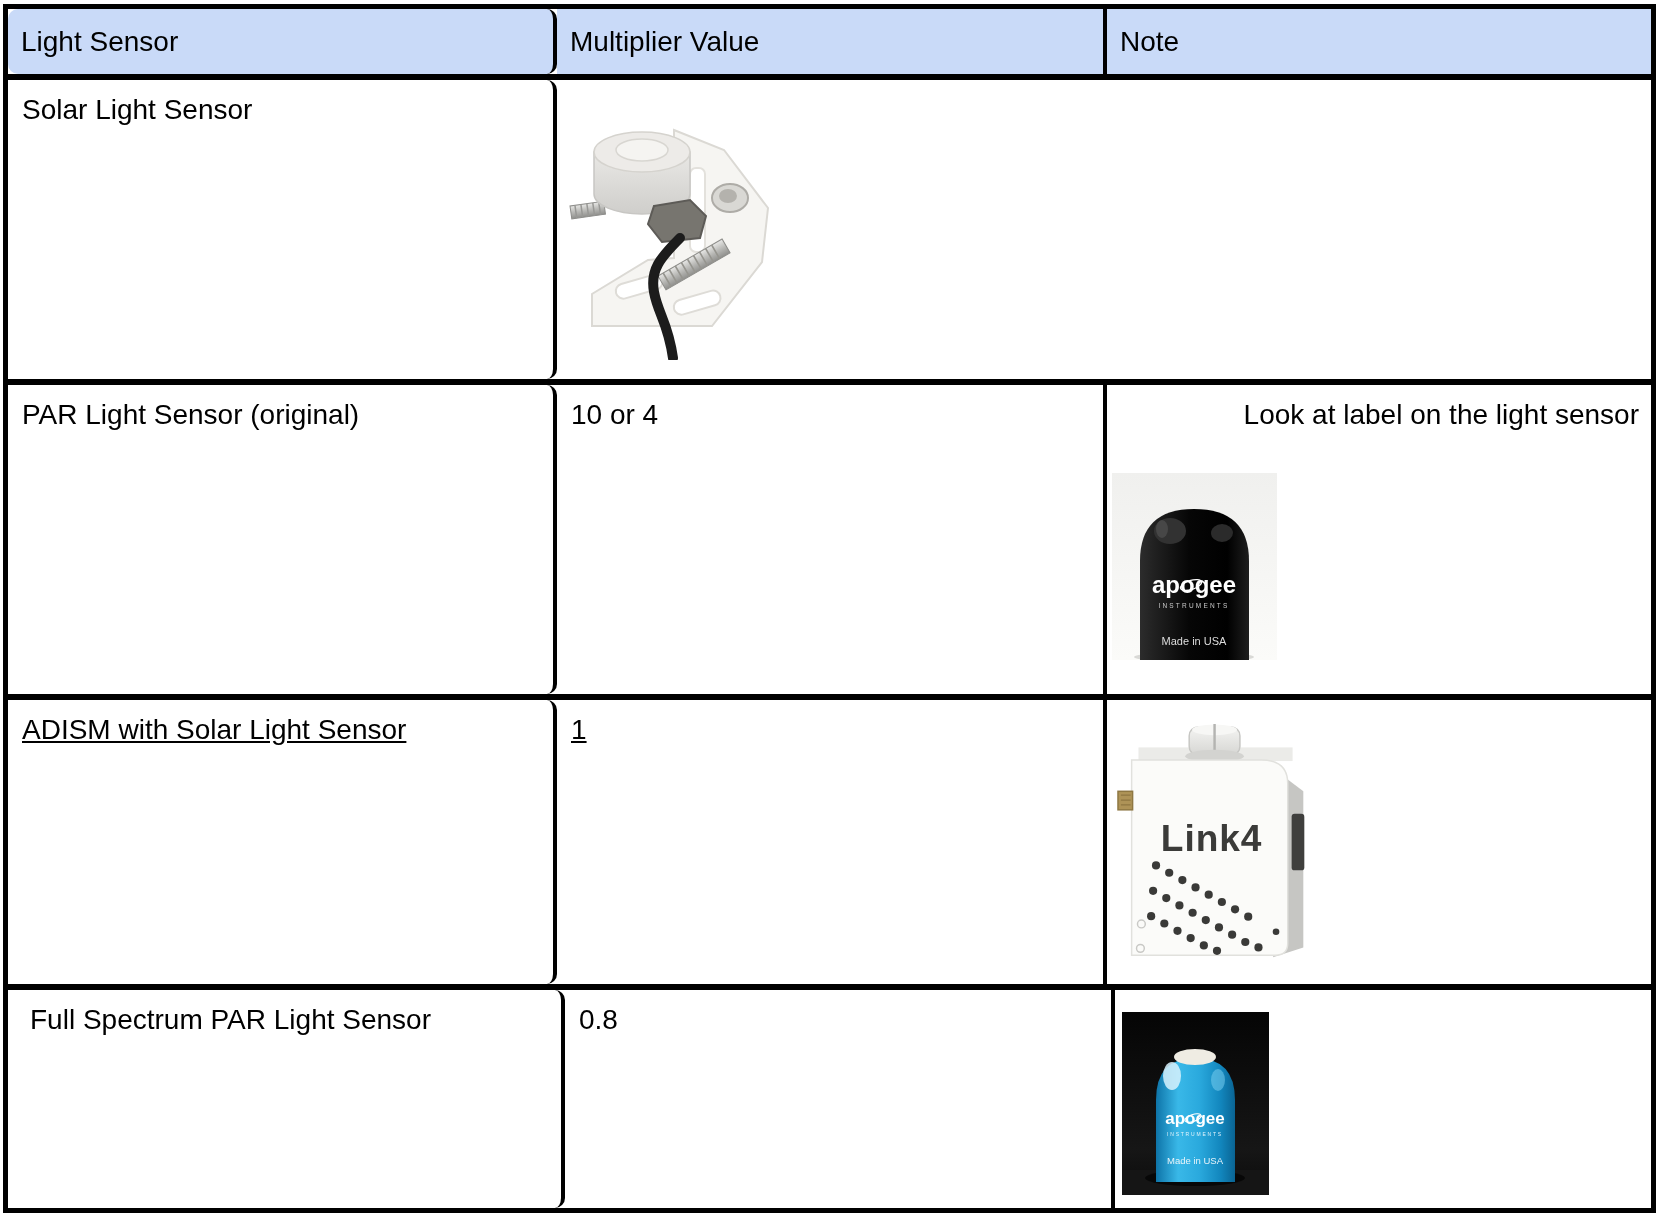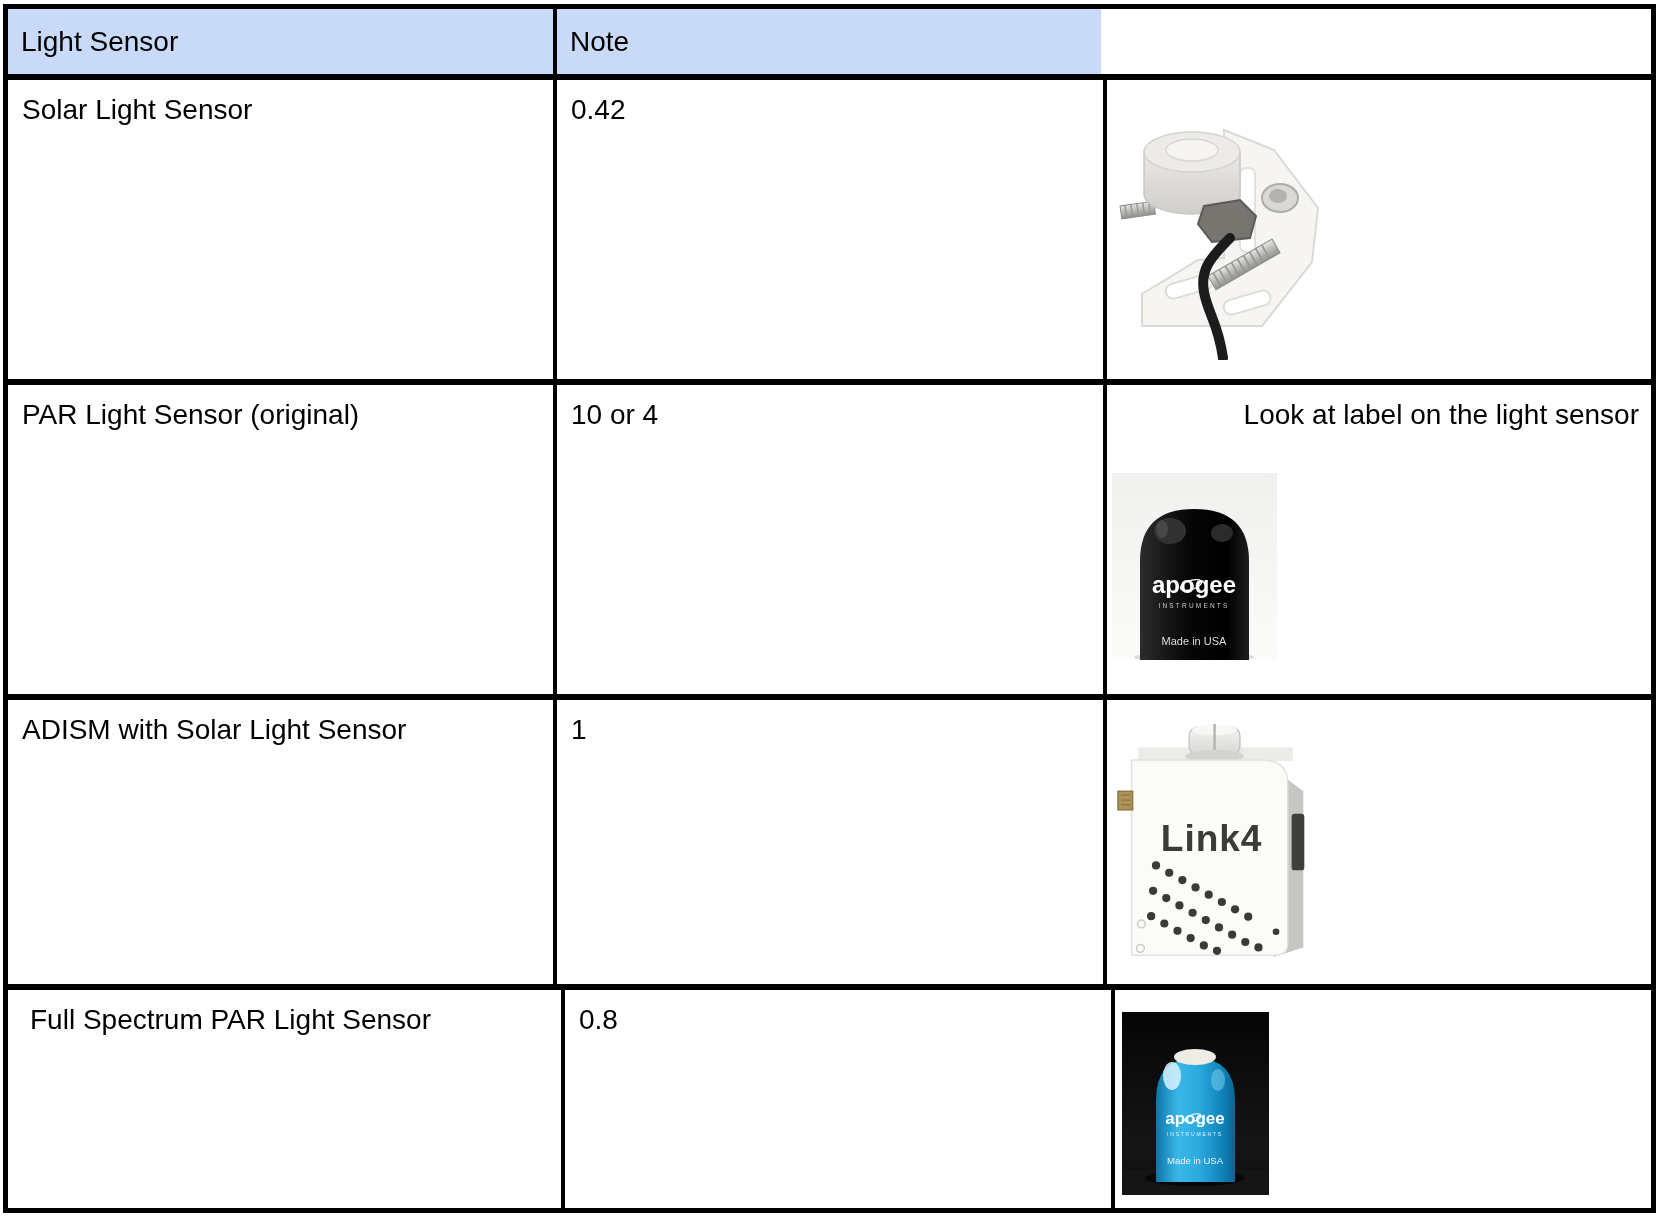--- a/index.html
+++ b/index.html
@@ -7,25 +7,25 @@
     font-family:"Liberation Sans", sans-serif; color:#000; }
   .page { position:relative; width:1659px; height:1220px; background:#fff; }
 
   .sensor-table { position:absolute; left:3px; top:4px; width:1653px; height:1209px;
     border:5px solid #000; background:#fff; }
 
   .t-row { display:flex; width:100%; border-bottom:6px solid #000; }
   .t-row.header { height:71px; }
   .t-row.r1 { height:305px; }
   .t-row.r2 { height:315px; }
-  .t-row.r3 { height:290px; }
+  .t-row.r3 { height:290px;text-decoration:underline; }
   .t-row.r4 { height:218px; border-bottom:none;margin-left:8px; }
 
   .cell { position:relative; font-size:28px; line-height:34px; overflow:hidden; }
-  .c1 { width:549px; border-right:4px solid #000; }
+  .c1 { width:549px; border-right:4px solid #000;border-radius:10px; }
   .c2 { width:550px; border-right:4px solid #000; }
   .c3 { width:544px;text-align:right; }
 
   .header .cell { display:flex; align-items:center; padding-left:13px; }
   .hdr-bg { background:#c9daf8; }
 
   .body-cell { padding:13px 12px 0 14px; }
   .note-cell { padding:13px 12px 16px 16px; }
 
   .img-abs { position:absolute; }
@@ -41,31 +41,31 @@
 <body>
 
 <div class="page">
 
   <div class="sensor-table">
 
     <div class="t-row header">
       <div class="cell c1 hdr-bg">
         <span>Light Sensor</span>
       </div>
+      <div class="cell c2 hdr-bg">
+        <span>Multiplier Value</span>
+      </div>
       <div class="cell c3 hdr-bg">
         <span>Note</span>
       </div>
     </div>
 
     <div class="t-row r1">
       <div class="cell c1 body-cell">
         <span>Solar Light Sensor</span>
-      </div>
-      <div class="cell c2 body-cell">
-        <span>0.42</span>
       </div>
       <div class="cell c3 note-cell">
         <div class="img-abs img-solar">
           <svg width="220" height="270" viewBox="0 0 220 270">
             <defs>
               <linearGradient id="sensGrad" x1="0" y1="0" x2="0" y2="1">
                 <stop offset="0" stop-color="#e9e8e5"></stop>
                   <stop offset="1" stop-color="#cfcecb"></stop>
               </linearGradient>
               <linearGradient id="chromeGrad" x1="0" y1="0" x2="0" y2="1">

